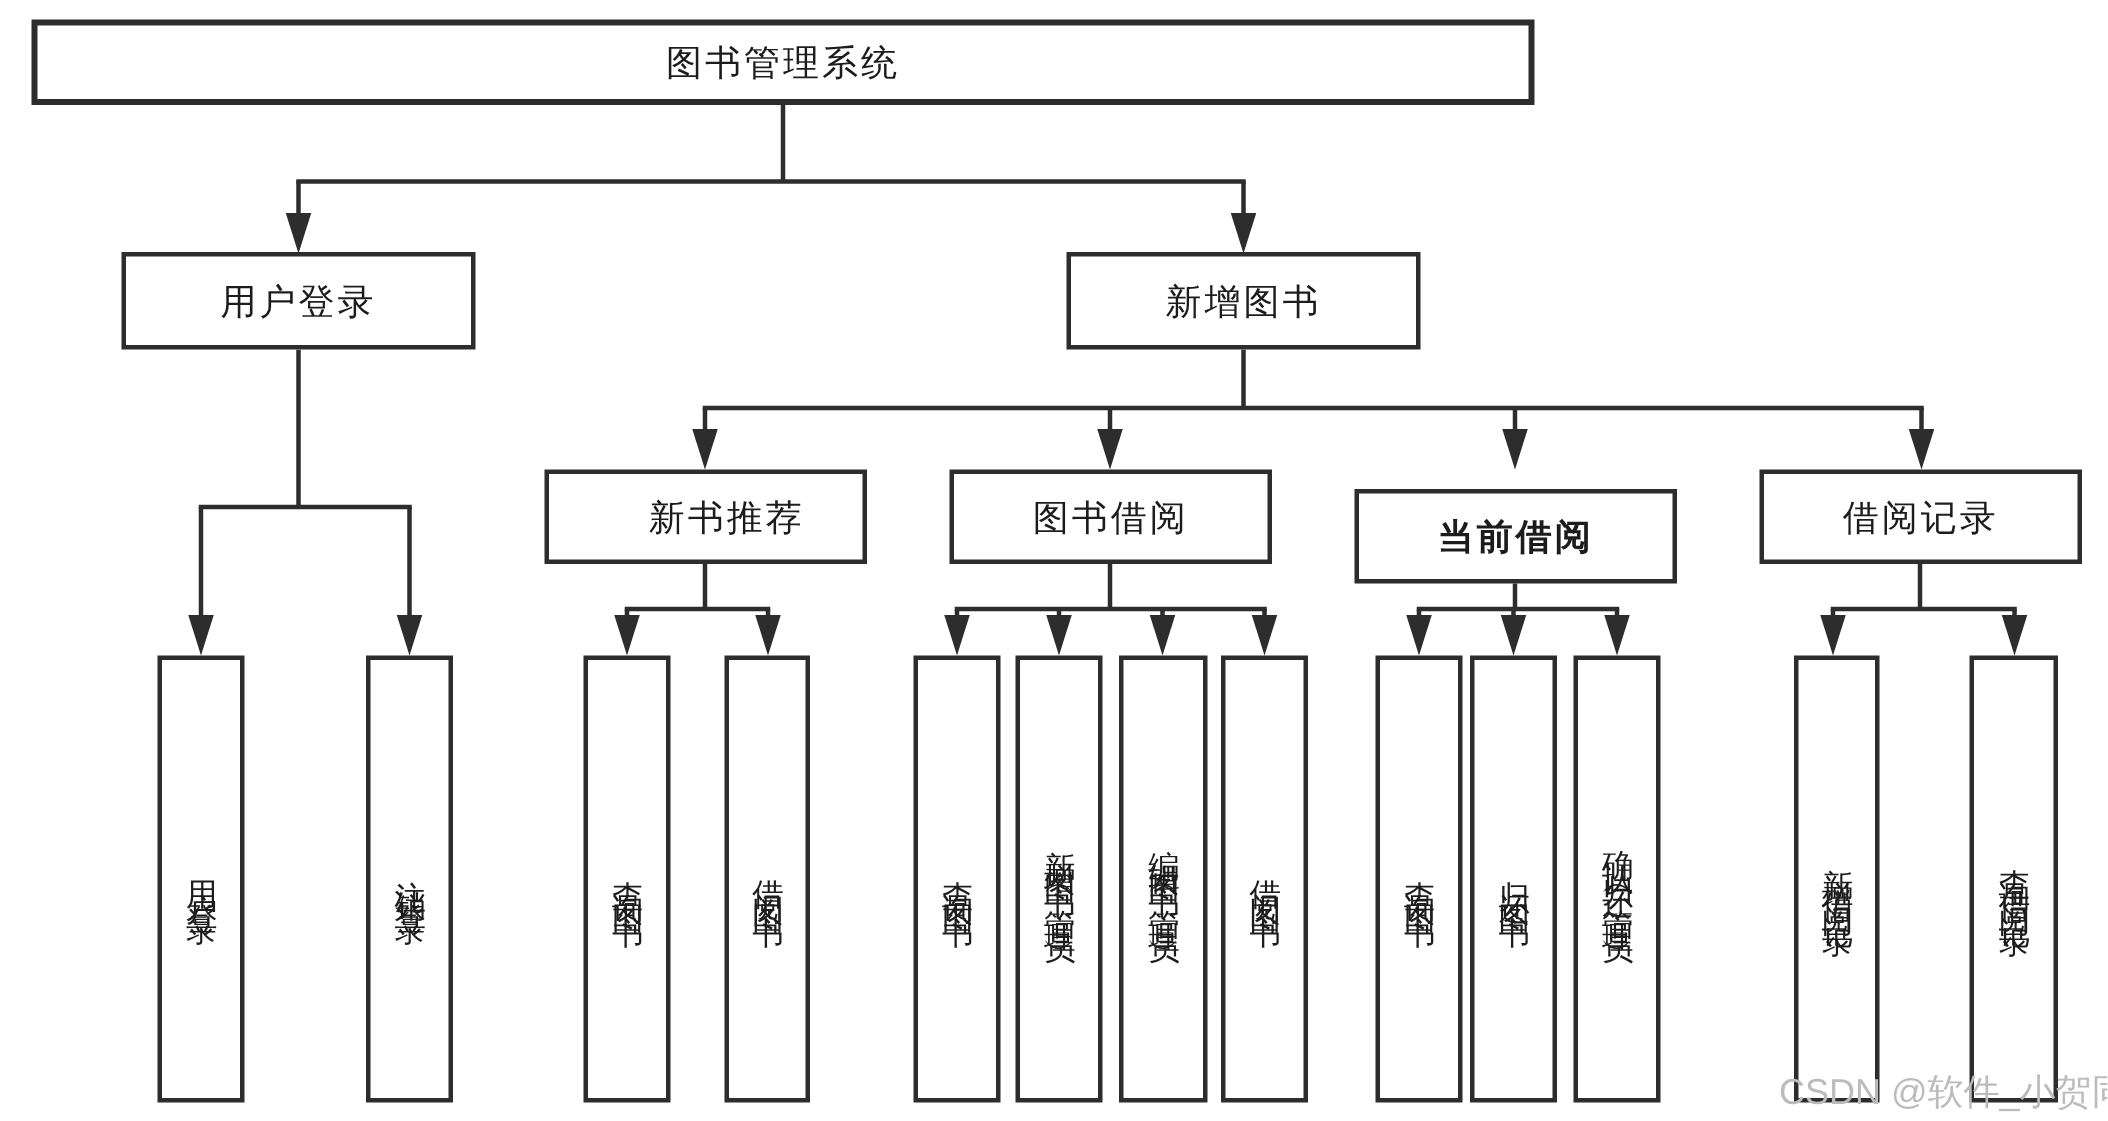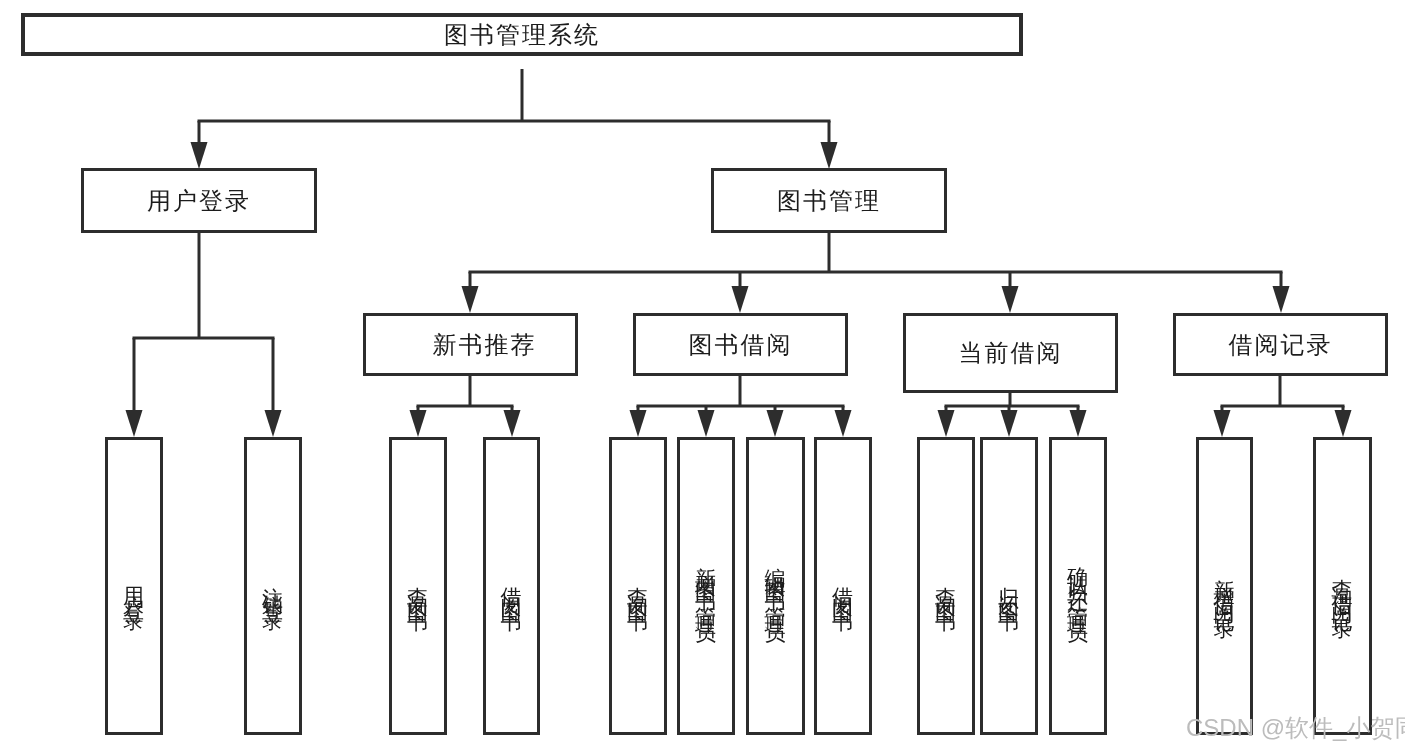--- a/index.html
+++ b/index.html
@@ -122,28 +122,28 @@
     <g>
       <line x1="1280" y1="376" x2="1280" y2="406"></line>
       <line x1="1220.5" y1="406" x2="1344.5" y2="406"></line>
       <line x1="1222" y1="406" x2="1222" y2="415"></line>
       <polygon points="1213.5,410 1230.5,410 1222,437"></polygon>
       <line x1="1343" y1="406" x2="1343" y2="415"></line>
       <polygon points="1334.5,410 1351.5,410 1343,437"></polygon>
     </g>
   </svg>
 
-  <div class="node hbox hbox--root" style="left:21px; top:13px; width:1002px; height:43px;">图书管理系统</div>
+  <div class="node hbox hbox--root" style="left:21px; top:13px; width:1002px; height:57px;">图书管理系统</div>
 
   <div class="node hbox" style="left:81px; top:168px; width:236px; height:65px;">用户登录</div>
-  <div class="node hbox" style="left:711px; top:168px; width:236px; height:65px;">图书管理</div>
+  <div class="node hbox" style="left:711px; top:168px; width:236px; height:65px;">新增图书</div>
 
   <div class="node hbox" style="left:363px; top:313px; width:215px; height:63px;padding-left:28px;">新书推荐</div>
   <div class="node hbox" style="left:633px; top:313px; width:215px; height:63px;">图书借阅</div>
-  <div class="node hbox" style="left:903px; top:313px; width:215px; height:80px;">当前借阅</div>
+  <div class="node hbox" style="left:903px; top:326px; width:215px; height:63px;font-weight:bold;">当前借阅</div>
   <div class="node hbox" style="left:1173px; top:313px; width:215px; height:63px;">借阅记录</div>
 
   <div class="node vbox" style="left:105px; width:58px;">用户登录</div>
   <div class="node vbox" style="left:244px; width:58px;">注销登录</div>
 
   <div class="node vbox" style="left:389px; width:58px;">查询图书</div>
   <div class="node vbox" style="left:483px; width:57px;">借阅图书</div>
 
   <div class="node vbox" style="left:609px; width:58px;">查询图书</div>
   <div class="node vbox" style="left:677px; width:58px;">新增图书（管理员）</div>

